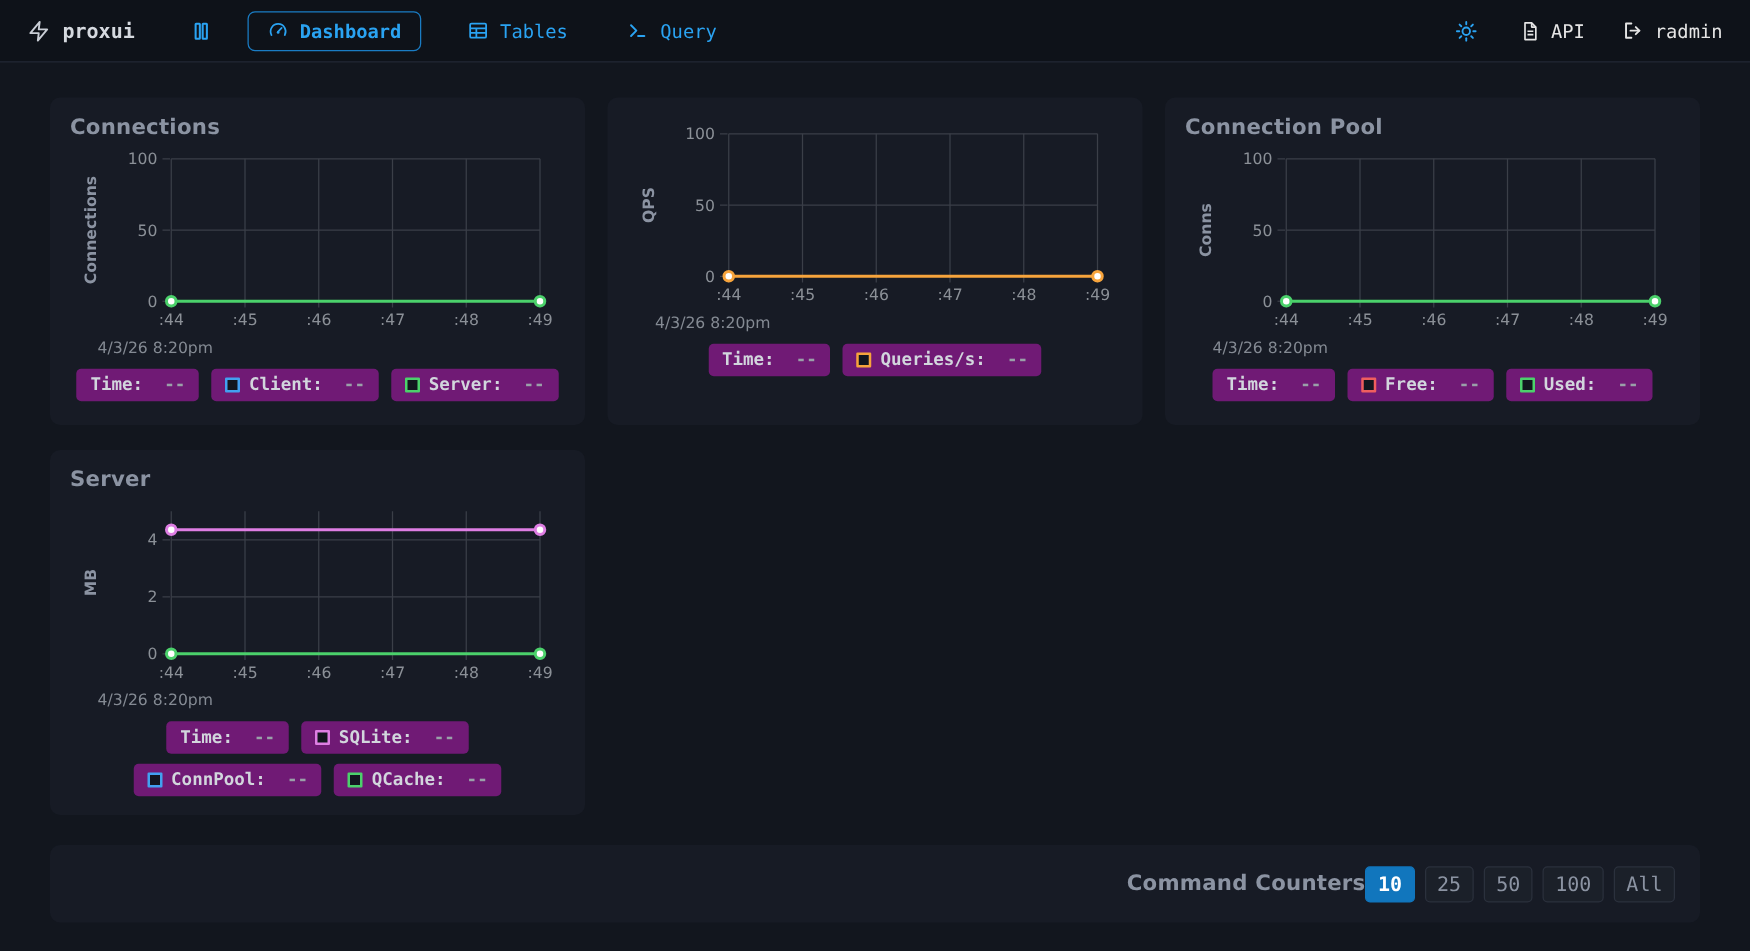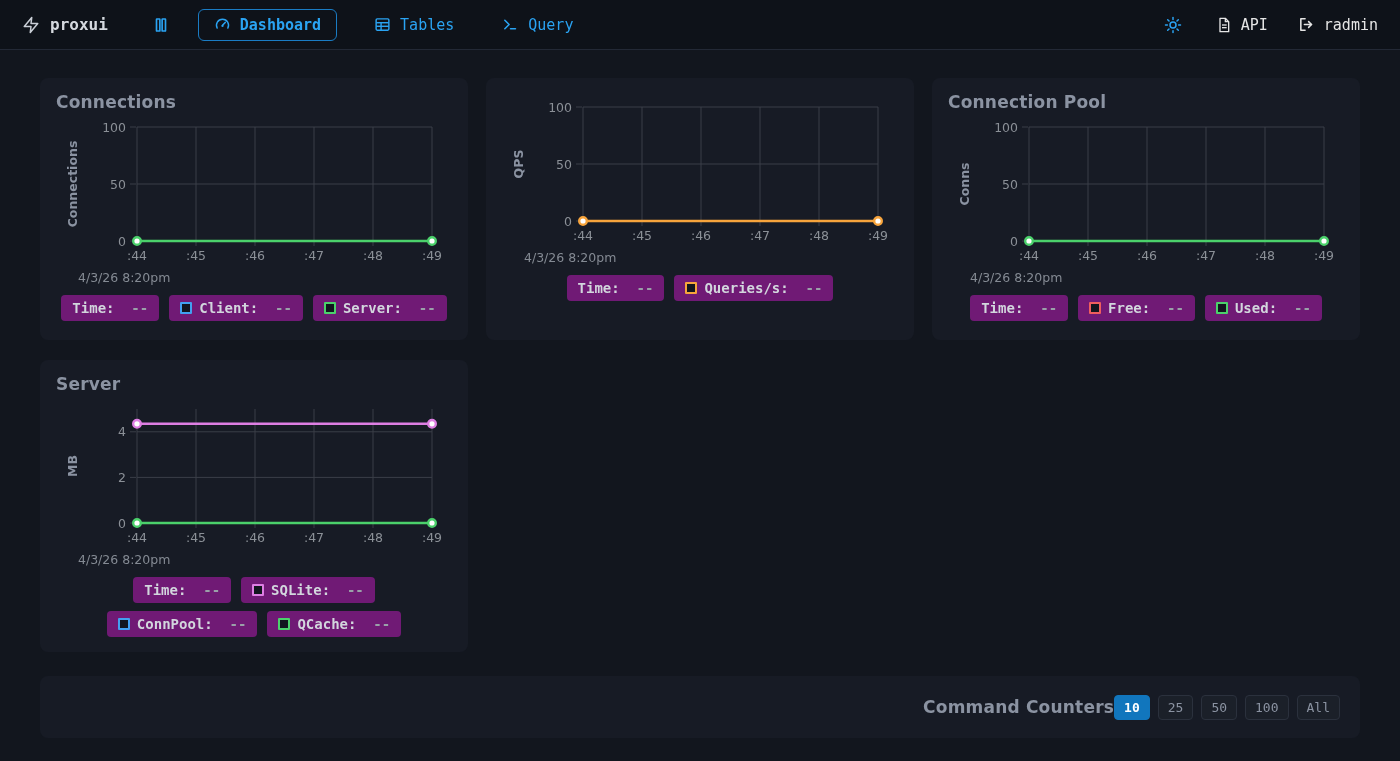--- a/index.html
+++ b/index.html
@@ -99,21 +99,21 @@
   
   .counters {
     margin-top: 24px; height: 62px; width: 1320px;
     background: #171b25; border-radius: 8px;
     display: flex; align-items: center; justify-content: flex-end;
     padding: 0 20px 0 16px;
   }
   .psz-group { display: flex; gap: 8px; }
   .psz {
     font-family: "DejaVu Sans Mono", monospace;
-    font-size: 13px; color: #8b93a2;
+    font-size: 16px; color: #8b93a2;
     background: #1b2029; border: 1px solid #2b313d; border-radius: 4px;
     padding: 4px 9px; cursor: pointer;
   }
   .psz.active {
     background: #1176bd; border-color: #1176bd;
     color: #ffffff; font-weight: bold;
   }
 </style>
 </head>
 <body>

